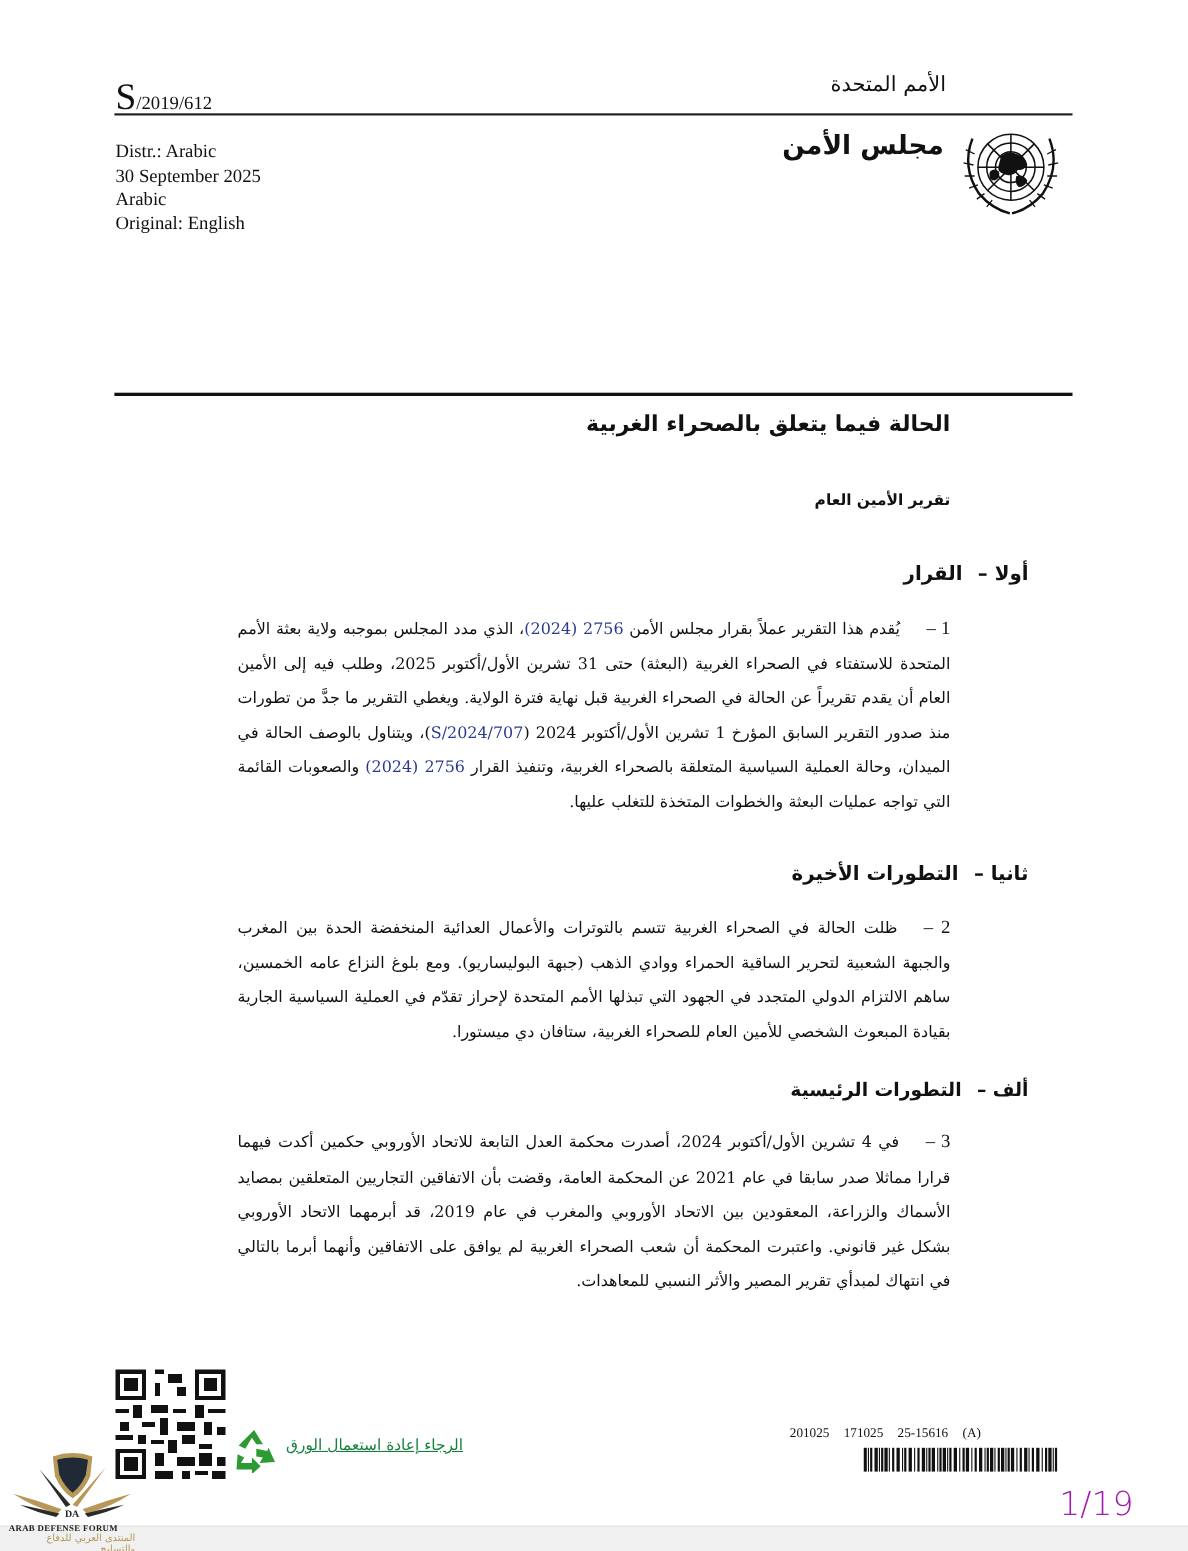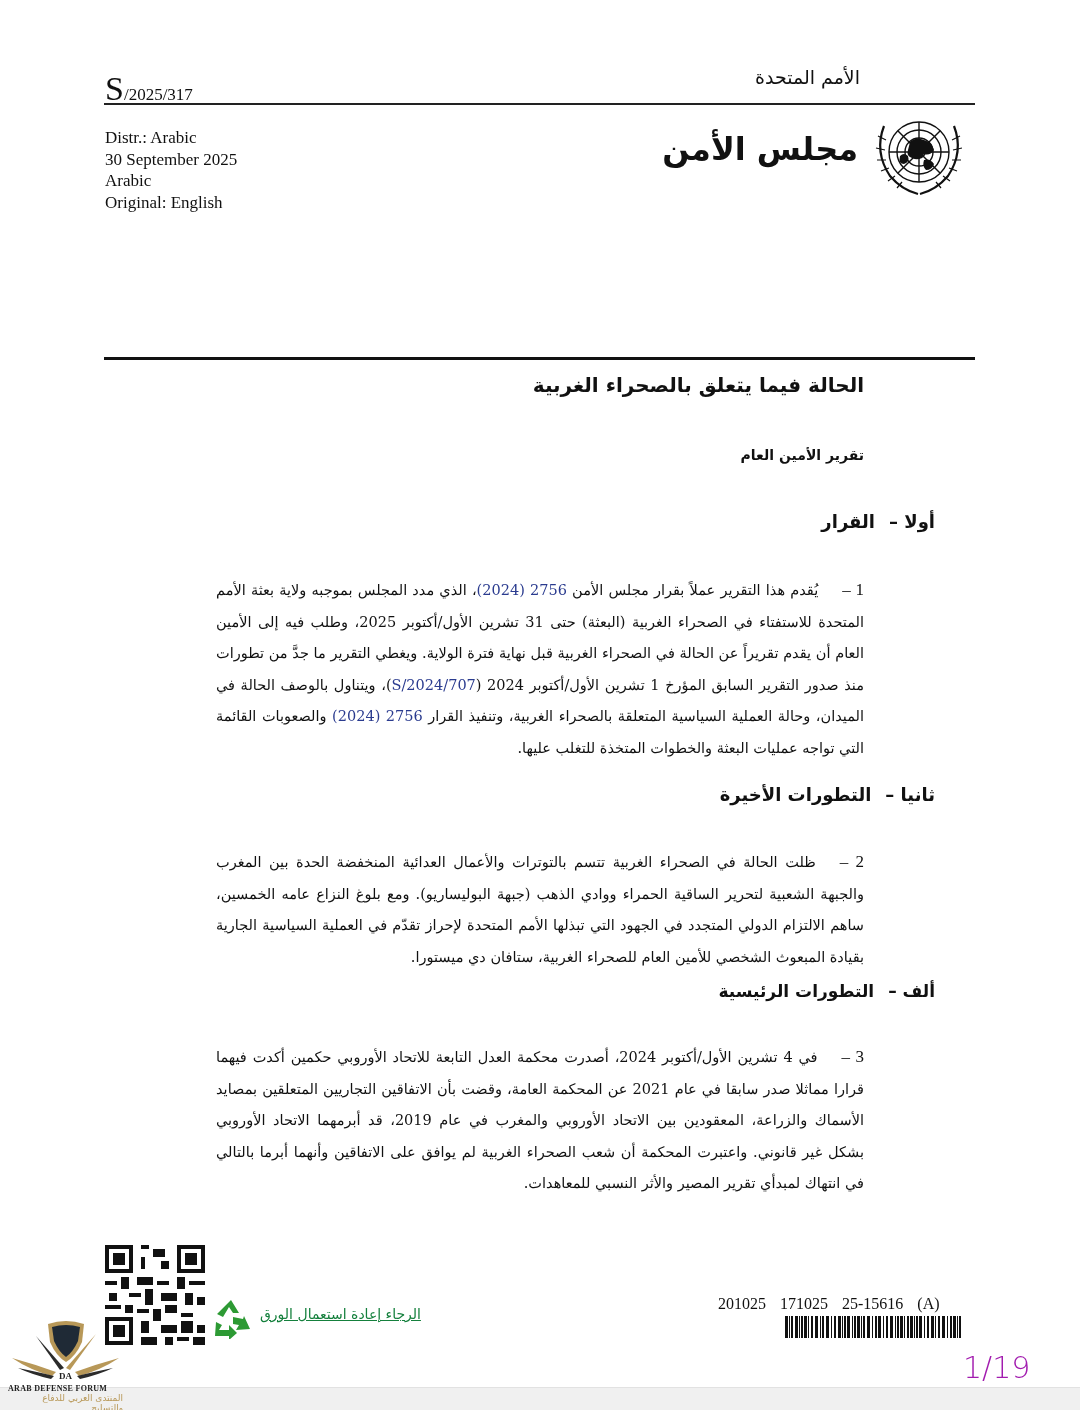--- a/index.html
+++ b/index.html
@@ -9,49 +9,49 @@
       font-family: "Liberation Serif", serif;
     }
     .abs { position: absolute; }
     
     .symbol { left: 105px; top: 70px; font-family: "Liberation Serif", serif; color: #111; }
     .symbol .big { font-size: 34px; }
     .symbol .rest { font-size: 17px; }
     .un-name { right: 220px; top: 66px; font-family: "DejaVu Sans", sans-serif; font-size: 19px; direction: rtl; }
     .rule-top { left: 104px; top: 103px; width: 871px; height: 2px; background: #222; }
     .distr { left: 105px; top: 127px; font-size: 17px; line-height: 21.5px; }
-    .council { right: 222px; top: 130px; font-family: "DejaVu Sans", sans-serif; font-weight: bold; font-size: 32px; direction: rtl; }
+    .council { right: 222px; top: 118px; font-family: "DejaVu Sans", sans-serif; font-weight: bold; font-size: 24px; direction: rtl; }
     .emblem { left: 866px; top: 112px; width: 106px; height: 86px; }
     .rule-main { left: 104px; top: 357px; width: 871px; height: 3px; background: #111; }
     
     .rtl { direction: rtl; text-align: right; font-family: "DejaVu Sans", sans-serif; }
     .title { right: 216px; top: 373px; font-size: 20px; font-weight: bold; margin-left: 46px; }
     .subtitle { right: 216px; top: 447px; font-size: 14px; font-weight: bold; }
     .heading { right: 145px; font-size: 18px; font-weight: bold; display: flex; gap: 14px; }
     .subheading { right: 145px; font-size: 17px; font-weight: bold; display: flex; gap: 14px; }
-    .para { right: 216px; width: 648px; font-family: "DejaVu Serif", serif; font-size: 14.5px; line-height: 31.5px; text-align: justify; text-align-last: right; direction: rtl; margin-top: 19px; }
+    .para { right: 216px; width: 648px; font-family: "DejaVu Serif", serif; font-size: 14.5px; line-height: 31.5px; text-align: justify; text-align-last: right; direction: rtl; }
     .para .num { font-family: "Liberation Serif", serif; font-size: 17px; margin-left: 24px; }
     .link { color: #2a3b8f; }
     
     .qr { left: 105px; top: 1245px; width: 100px; height: 100px; }
     .recycle { left: 210px; top: 1297px; width: 42px; height: 42px; }
     .recycle-text { left: 260px; top: 1306px; font-family: "DejaVu Sans", sans-serif; font-size: 14px; color: #15803d; direction: rtl; text-decoration: underline; }
-    .docnums { left: 718px; top: 1295px; font-size: 16px; word-spacing: 10px; }
+    .docnums { left: 718px; top: 1295px; font-size: 12px; word-spacing: 10px; }
     .barcode { left: 785px; top: 1316px; width: 180px; height: 22px; }
     .pagenum { left: 963px; top: 1350px; font-family: "DejaVu Sans", sans-serif; font-size: 30px; color: #a21caf; font-weight: 300; }
     .bottom-bar { left: 0; top: 1387px; width: 1080px; height: 23px; background: #f0f0f0; border-top: 1px solid #e2e2e2; }
     .wm { left: 8px; top: 1318px; width: 115px; height: 92px; }
     .wm-en { font-family: "Liberation Serif", serif; font-weight: bold; font-size: 8px; color: #222; letter-spacing: 0.3px; }
     .wm-ar { font-family: "DejaVu Sans", sans-serif; font-size: 9px; color: #b89858; direction: rtl; }
   </style>
 </head>
 <body>
 
 <div class="abs symbol">
-  <span class="big">S</span><span class="rest">/2025/317</span>
+  <span class="big">S</span><span class="rest">/2019/612</span>
 </div>
 <div class="abs un-name">الأمم المتحدة</div>
 <div class="abs rule-top"></div>
 <div class="abs distr">
   <div>Distr.: Arabic</div>
   <div>30 September 2025</div>
   <div>Arabic</div>
   <div>Original: English</div>
 </div>
 <div class="abs council">مجلس الأمن</div>

